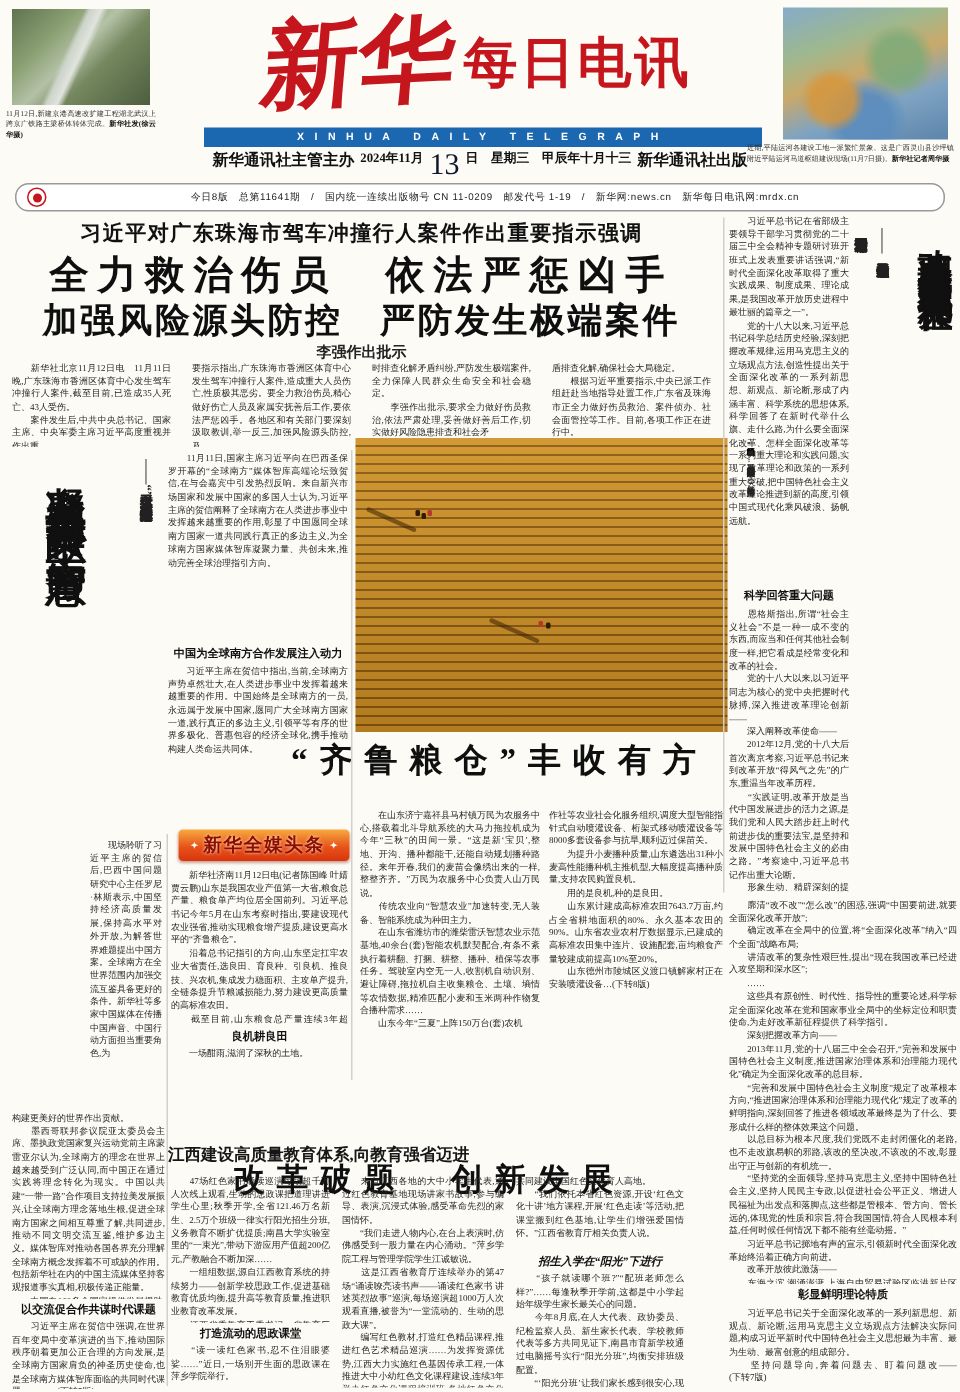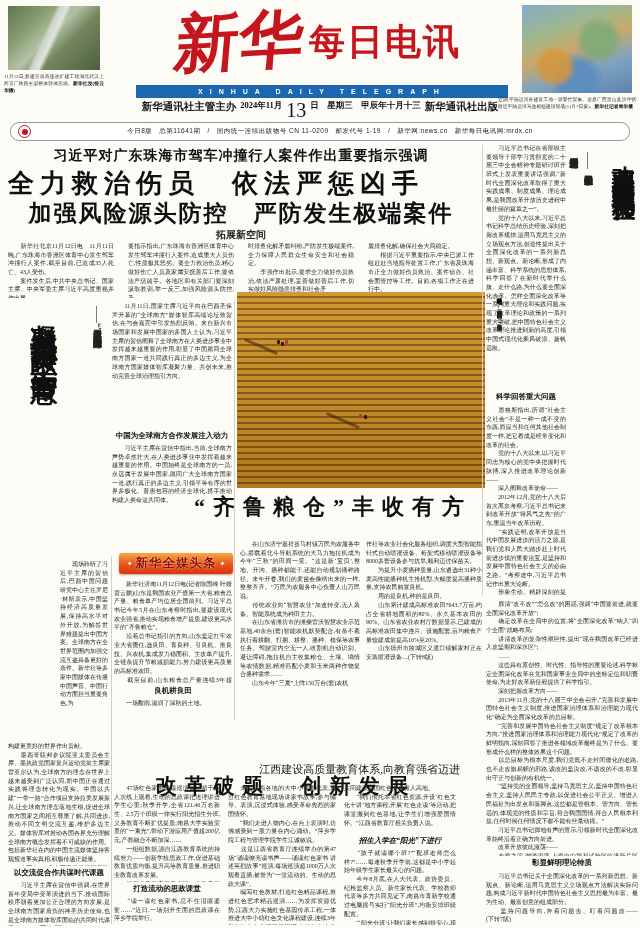--- a/index.html
+++ b/index.html
@@ -50,21 +50,21 @@
   
   .col { position:absolute; font-size:6px; line-height:1.45; text-align:justify;
          white-space:pre-line; overflow:hidden; color:#262626; }
   .subhead { position:absolute; font-size:7.5px; font-weight:bold; text-align:center; color:#111; }
   .vtext { writing-mode:vertical-rl; }
   .vrule { position:absolute; width:1px; background:#d2d0ca; }
 
   
   .kicker { position:absolute; left:8px; top:147px; width:466px; text-align:center;
             font-size:14px; font-weight:bold; letter-spacing:1px; color:#111; }
-  .h1 { position:absolute; left:8px; top:166px; width:466px; 
+  .h1 { position:absolute; left:8px; top:166px; width:466px; text-align:center;
         font-size:26px; font-weight:900; letter-spacing:6px; color:#0f0f0f; white-space:nowrap; }
   .h2 { position:absolute; left:8px; top:198px; width:466px; text-align:center;
         font-size:23px; font-weight:900; letter-spacing:2px; color:#0f0f0f; white-space:nowrap; }
   .byline { position:absolute; left:8px; top:228px; width:466px; text-align:center;
             font-size:10px; font-weight:bold; color:#222; }
 
   
   .lf-title { position:absolute; left:16px; top:303px; width:44px; height:434px;
               font-size:27px; font-weight:900; letter-spacing:3px; color:#101010; line-height:1.2; }
   .lf-sub { position:absolute; left:80px; top:306px; width:24px; height:310px;
@@ -89,22 +89,22 @@
             background:linear-gradient(180deg,#f6ab3f,#e8531a 55%,#d8350e);
             display:flex; align-items:center; justify-content:center; gap:3px;
             box-shadow:0 1px 2px rgba(120,30,0,.4); }
   .banner .txt { font-size:12.5px; font-weight:900; color:#8f0d00;
                  text-shadow:0 0 2px rgba(255,255,220,.9); letter-spacing:1px; }
   .banner .sp { color:#fff; font-size:7px; }
 
   
   .edu-head { position:absolute; left:112px; top:728px; width:348px; text-align:center;
               font-size:21px; font-weight:900; letter-spacing:8px; color:#0f0f0f; white-space:nowrap;margin-top:44px; }
-  .edu-sub { position:absolute; left:112px; top:762px; width:348px; text-align:right;
-             font-size:11px; font-weight:normal; color:#161616; }
+  .edu-sub { position:absolute; left:112px; top:762px; width:348px; text-align:left;
+             font-size:11px; font-weight:bold; color:#161616; }
 
   
   .rr-title { position:absolute; left:598px; top:148px; width:40px; height:464px;
               font-size:23px; font-weight:900; letter-spacing:2px; color:#101010; line-height:1.3; }
   .rr-sub { position:absolute; left:564px; top:152px; width:32px; height:458px;
             font-size:8.5px; font-weight:bold; color:#222; line-height:1.7; white-space:pre-line; }
 </style>
 </head>
 <body>
 
@@ -134,21 +134,21 @@
   <div class="infobar">
     <span class="emblem">
         <i></i>
       </span>
     <span class="infotext">今日8版　总第11641期　/　国内统一连续出版物号 CN 11-0209　邮发代号 1-19　/　新华网:news.cn　新华每日电讯网:mrdx.cn</span>
   </div>
 
   <div class="kicker">习近平对广东珠海市驾车冲撞行人案件作出重要指示强调</div>
   <div class="h1">全力救治伤员　依法严惩凶手</div>
   <div class="h2">加强风险源头防控　严防发生极端案件</div>
-  <div class="byline">拓展新空间</div>
+  <div class="byline">李强作出批示</div>
   <div class="col" style="left:8px;top:242px;width:106px;height:56px;">　　新华社北京11月12日电　11月11日晚,广东珠海市香洲区体育中心发生驾车冲撞行人案件,截至目前,已造成35人死亡、43人受伤。
 　　案件发生后,中共中央总书记、国家主席、中央军委主席习近平高度重视并作出重</div>
   <div class="col" style="left:128px;top:242px;width:106px;height:56px;">要指示指出,广东珠海市香洲区体育中心发生驾车冲撞行人案件,造成重大人员伤亡,性质极其恶劣。要全力救治伤员,精心做好伤亡人员及家属安抚善后工作,要依法严惩凶手。各地区和有关部门要深刻汲取教训,举一反三,加强风险源头防控,及</div>
   <div class="col" style="left:248px;top:242px;width:106px;height:56px;">时排查化解矛盾纠纷,严防发生极端案件,全力保障人民群众生命安全和社会稳定。
 　　李强作出批示,要求全力做好伤员救治,依法严肃处理,妥善做好善后工作,切实做好风险隐患排查和社会矛</div>
   <div class="col" style="left:368px;top:242px;width:106px;height:56px;">盾排查化解,确保社会大局稳定。
 　　根据习近平重要指示,中央已派工作组赶赴当地指导处置工作,广东省及珠海市正全力做好伤员救治、案件侦办、社会面管控等工作。目前,各项工作正在进行中。</div>
 
   <div class="lf-title vtext">凝聚共识为世界贡献“南方智慧”</div>
   <div class="lf-sub vtext">——习近平主席致“全球南方”媒体智库高端论坛贺信提供思想引领</div>

